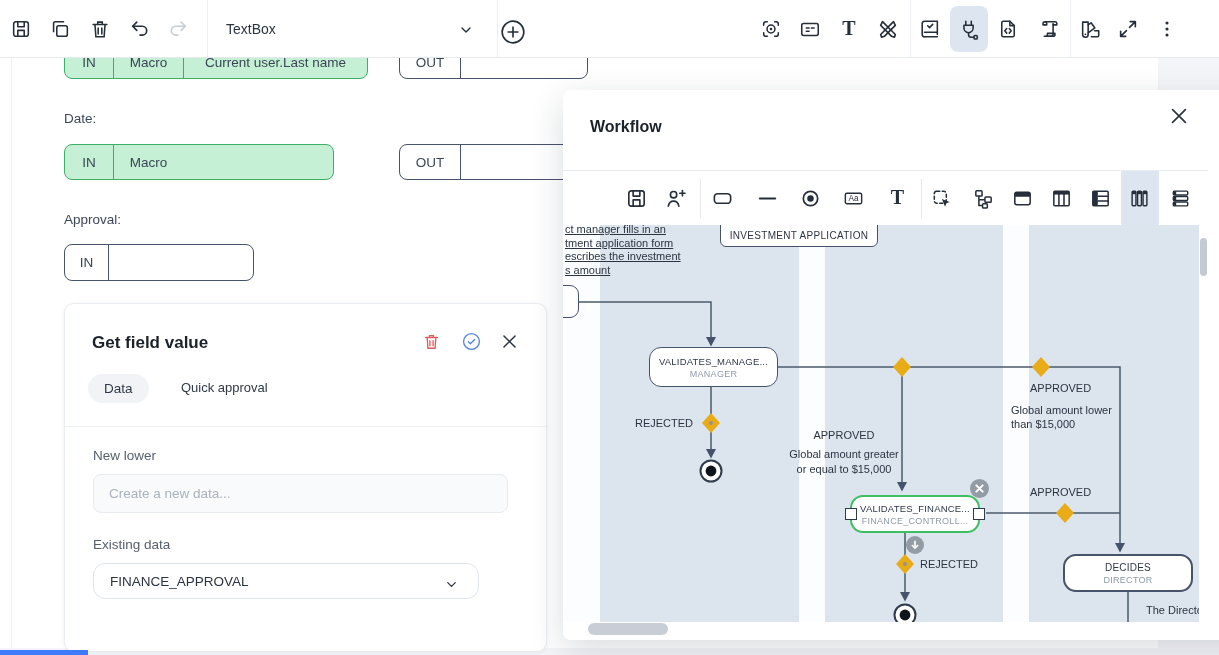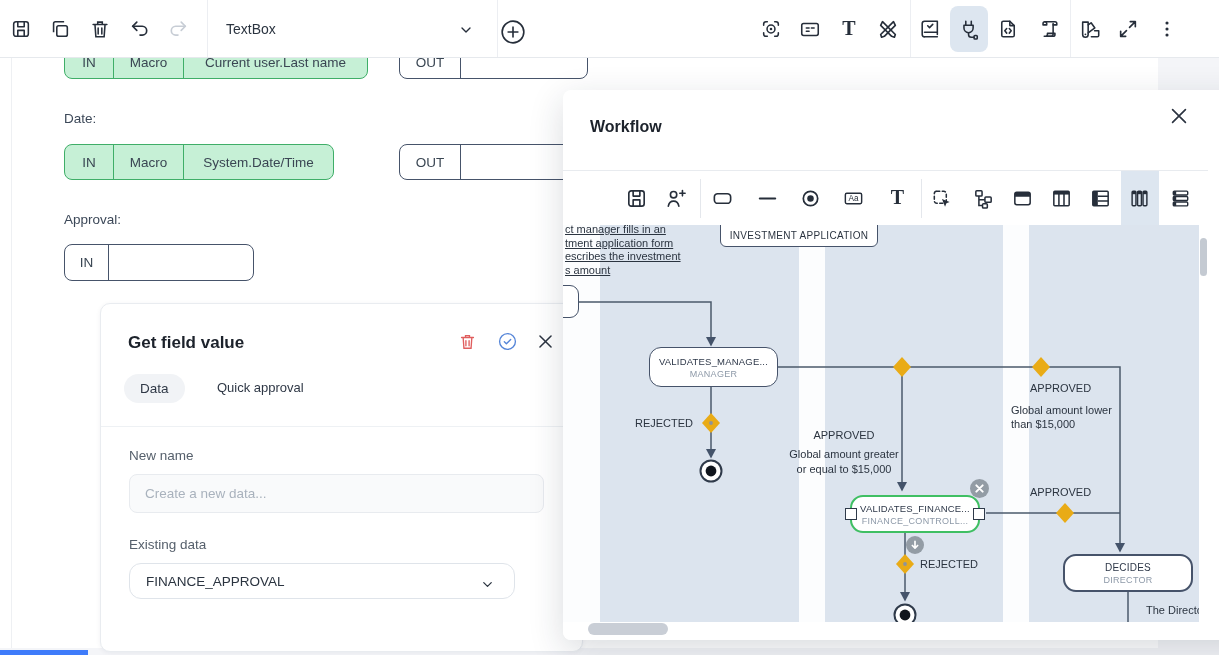--- a/index.html
+++ b/index.html
@@ -30,21 +30,21 @@
   .pillseg { display:flex; align-items:center; justify-content:center; font-size:13.5px; color:#3a4653; }
   .pillseg + .pillseg { border-left:1.5px solid #3fae68; }
   .outbox { position:absolute; display:flex; background:#fff; border:1.5px solid #46536a;
             border-radius:8px; overflow:hidden; z-index:3; }
   .outseg { display:flex; align-items:center; justify-content:center; font-size:13.5px; color:#3a4653; }
   .outseg + .outseg { border-left:1.5px solid #46536a; }
   .field-label { position:absolute; font-size:13.5px; color:#3c4858; z-index:3; }
 
   
   #card { left:64px; top:303px; width:483px; height:349px; background:#fff; border:1px solid #e9ecf0;
-          border-radius:10px; box-shadow:0 1px 5px rgba(25,35,60,.06); z-index:3;margin-left:36px; }
+          border-radius:10px; box-shadow:0 1px 5px rgba(25,35,60,.06); z-index:3; }
   #card-title { left:27px; top:29px; font-size:17px; font-weight:700; color:#1c222b; }
   .card-h-icon { position:absolute; top:28px; width:19px; height:19px; cursor:pointer; }
   #tab-data { left:23px; top:70px; height:29px; padding:0 16px; background:#f1f3f6; border-radius:15px;
               display:flex; align-items:center; font-size:13.5px; color:#2f3846; cursor:pointer; }
   #tab-quick { left:116px; top:76px; font-size:13px; color:#2f3846; cursor:pointer; }
   #card-divider { left:0; top:122px; width:483px; height:1px; background:#eef1f4; }
   .card-label { position:absolute; font-size:13.5px; color:#56606c; }
   #new-data-input { left:28px; top:170px; width:415px; height:39px; background:#f9fafb;
                     border:1px solid #e8ebef; border-radius:8px; display:flex; align-items:center;
                     padding-left:15px; font-size:13.5px; color:#a9b2bd; cursor:text; }
@@ -98,21 +98,20 @@
 </div>
 <div class="outbox" style="left:399px; top:45px; width:189px; height:34px;">
   <div class="outseg" style="width:60px;">OUT</div>
   <div class="outseg" style="flex:1;"></div>
 </div>
 
 <div class="field-label" style="left:64px; top:111px;">Date:</div>
 <div class="pillgroup" style="left:64px; top:144px; width:270px; height:36px;">
   <div class="pillseg" style="width:48px;">IN</div>
   <div class="pillseg" style="width:70px;">Macro</div>
-  <div class="pillseg" style="flex:1;">System.Date/Time</div>
 </div>
 <div class="outbox" style="left:399px; top:144px; width:189px; height:36px;">
   <div class="outseg" style="width:60px;">OUT</div>
   <div class="outseg" style="flex:1;"></div>
 </div>
 
 <div class="field-label" style="left:64px; top:212px;">Approval:</div>
 <div class="outbox" style="left:64px; top:244px; width:190px; height:37px;">
   <div class="outseg" style="width:43px;">IN</div>
   <div class="outseg" style="flex:1;"></div>
@@ -129,21 +128,21 @@
       <path d="M8 12.3l2.6 2.6L16 9.5"></path>
   </svg>
   <svg class="card-h-icon" style="left:435px; color:#2b3340;" viewBox="0 0 24 24" fill="none" stroke="currentColor" stroke-width="1.9" stroke-linecap="round">
     <path d="M5 5l14 14M19 5 5 19"></path>
   </svg>
 
   <div id="tab-data" class="abs">Data</div>
   <div id="tab-quick" class="abs">Quick approval</div>
   <div id="card-divider" class="abs"></div>
 
-  <div class="card-label" style="left:28px; top:144px;">New name</div>
+  <div class="card-label" style="left:28px; top:144px;">New lower</div>
   <div id="new-data-input" class="abs">
     <span>Create a new data...</span>
   </div>
 
   <div class="card-label" style="left:28px; top:233px;">Existing data</div>
   <div id="existing-select" class="abs">
     <span>FINANCE_APPROVAL</span>
     <svg style="position:absolute; left:350px; top:13px; width:15px; height:15px;" viewBox="0 0 24 24" fill="none" stroke="#2b3440" stroke-width="2" stroke-linecap="round" stroke-linejoin="round">
       <path d="M6 9l6 6 6-6"></path>
     </svg>

